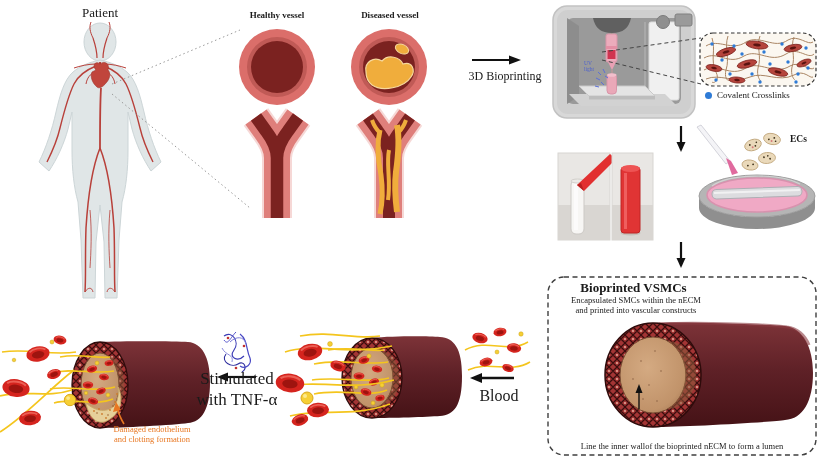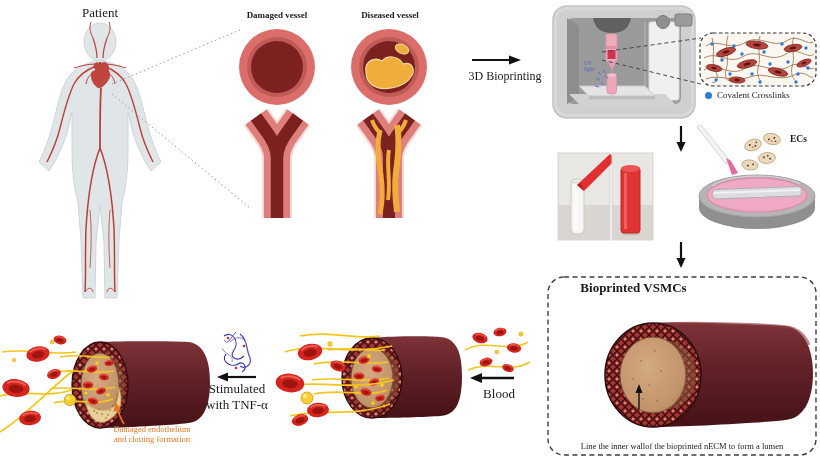--- a/index.html
+++ b/index.html
@@ -431,44 +431,46 @@
         <circle cx="0" cy="16" r="1.3" fill="#c03030"></circle>
   </g>
   <g>
     <line x1="256" y1="377" x2="227" y2="377" stroke="#111" stroke-width="2.2"></line>
     <polygon points="217,377 228,372.5 228,381.5" fill="#111"></polygon>
   </g>
 </svg>
 
 <div class="lbl" style="left:60px;top:5px;width:80px;font-size:13px;font-weight:500;">Patient</div>
 
-<div class="lbl" style="left:236px;top:10px;width:82px;font-size:9px;font-weight:600;">Damaged vessel</div>
+<div class="lbl" style="left:236px;top:10px;width:82px;font-size:9px;font-weight:600;">Healthy vessel</div>
 
 <div class="lbl" style="left:348px;top:10px;width:84px;font-size:9px;font-weight:600;">Diseased vessel</div>
 
 <div class="lbl" style="left:460px;top:69px;width:90px;font-size:12px;">3D Bioprinting</div>
 
 
 <div class="lbl pre" style="left:584px;top:60px;width:17px;font-size:5.5px;color:#4f63cc;line-height:1.15;text-align:left;">UV light</div>
 
 <div class="legend-row" style="left:705px;top:90px;">
   <span class="legend-dot"></span>
   <span class="lbl" style="position:static;font-size:9px;">Covalent Crosslinks</span>
 </div>
 
 <div class="lbl" style="left:790px;top:134px;width:28px;font-size:9.5px;font-weight:600;text-align:left;">ECs</div>
 
 <div class="lbl" style="left:566px;top:280px;width:135px;font-size:13px;font-weight:700;">Bioprinted VSMCs</div>
 
+<div class="lbl pre" style="left:553px;top:295px;width:166px;font-size:8.5px;">Encapsulated SMCs within the nECM
+and printed into vascular constructs</div>
 
 
 <div class="lbl" style="left:551px;top:441px;width:262px;font-size:8.5px;">Line the inner wallof the bioprinted nECM to form a lumen</div>
 
 
-<div class="lbl" style="left:468px;top:386px;width:62px;font-size:13px;font-weight:500;">Blood</div>
-
-<div class="lbl pre" style="left:192px;top:381px;width:90px;font-size:13px;">Stimulated
+<div class="lbl" style="left:468px;top:386px;width:62px;font-size:16px;font-weight:500;">Blood</div>
+
+<div class="lbl pre" style="left:192px;top:369px;width:90px;font-size:17px;">Stimulated
 with TNF-α</div>
 
 <div class="lbl pre" style="left:98px;top:424px;width:108px;font-size:8.5px;color:#e87722;">Damaged endothelium
 and clotting formation</div>
 
 </div>
 
 </body></html>

